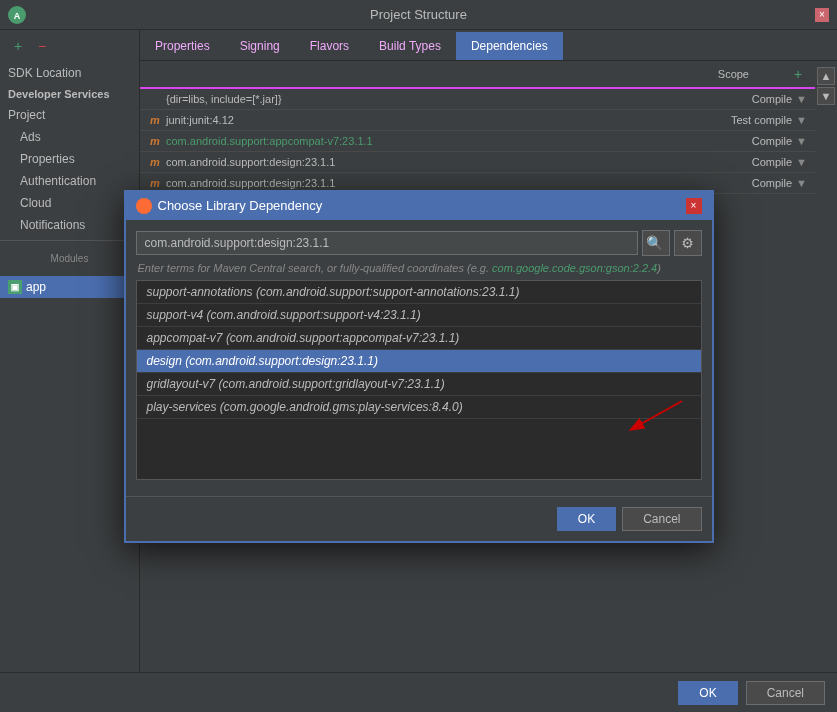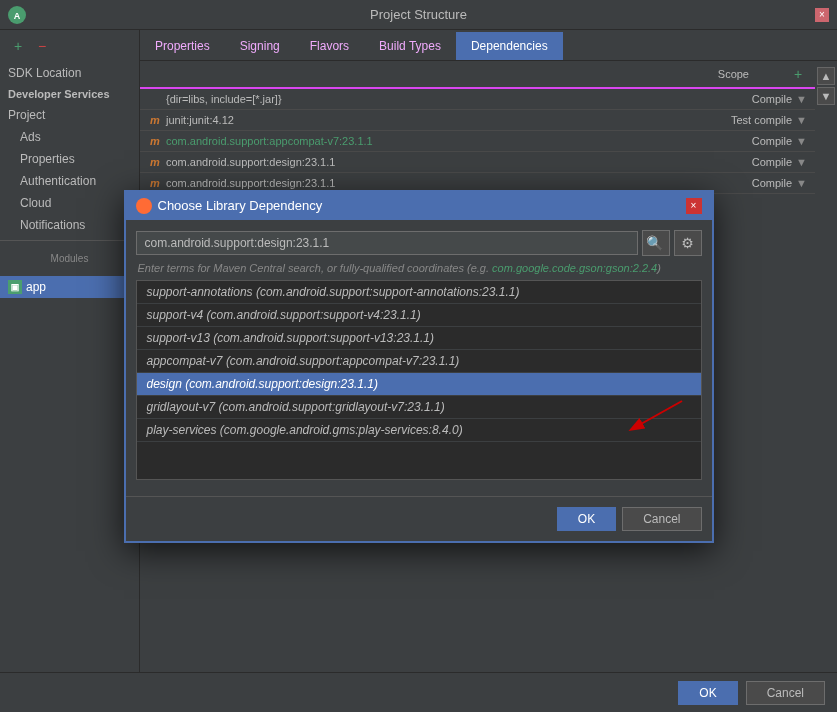--- a/index.html
+++ b/index.html
@@ -544,21 +544,20 @@
           <input type="text" class="search-input" value="com.android.support:design:23.1.1" style="">
           <button class="search-btn">🔍</button>
           <button class="settings-btn">⚙</button>
         </div>
         <div class="hint-text">
           <span>Enter terms for Maven Central search, or fully-qualified coordinates (e.g. </span><span class="hint-example">com.google.code.gson:gson:2.2.4</span><span>)</span>
         </div>
         <div class="results-list">
           <div class="result-item">support-annotations (com.android.support:support-annotations:23.1.1)</div>
           <div class="result-item">support-v4 (com.android.support:support-v4:23.1.1)</div>
-          <div class="result-item">support-v13 (com.android.support:support-v13:23.1.1)</div>
           <div class="result-item" style="position:relative;">appcompat-v7 (com.android.support:appcompat-v7:23.1.1)</div>
           <div class="result-item selected" style="position:relative;">design (com.android.support:design:23.1.1)</div>
           <div class="result-item">gridlayout-v7 (com.android.support:gridlayout-v7:23.1.1)</div>
           <div class="result-item">play-services (com.google.android.gms:play-services:8.4.0)</div>
         </div>
 
         <div style="position:relative;height:0;overflow:visible;">
           <svg style="position:absolute;top:-95px;right:10px;pointer-events:none;" width="80" height="50">
             <defs>
               <marker id="arrowhead" markerWidth="8" markerHeight="6" refX="6" refY="3" orient="auto">

